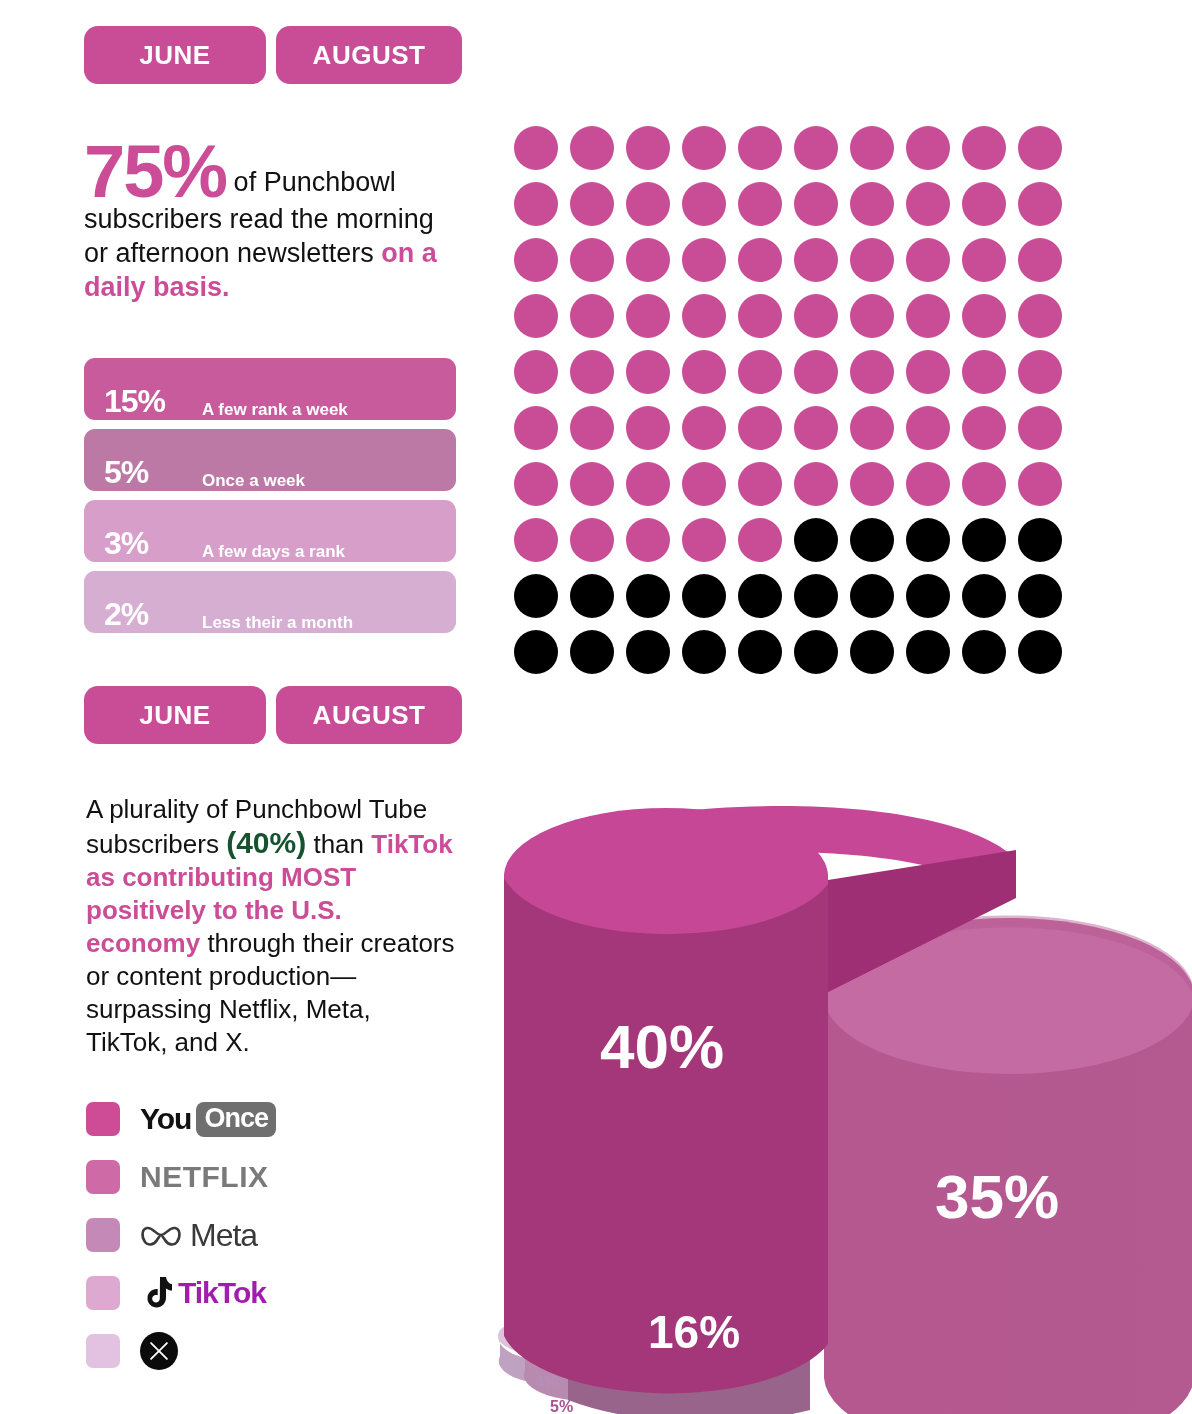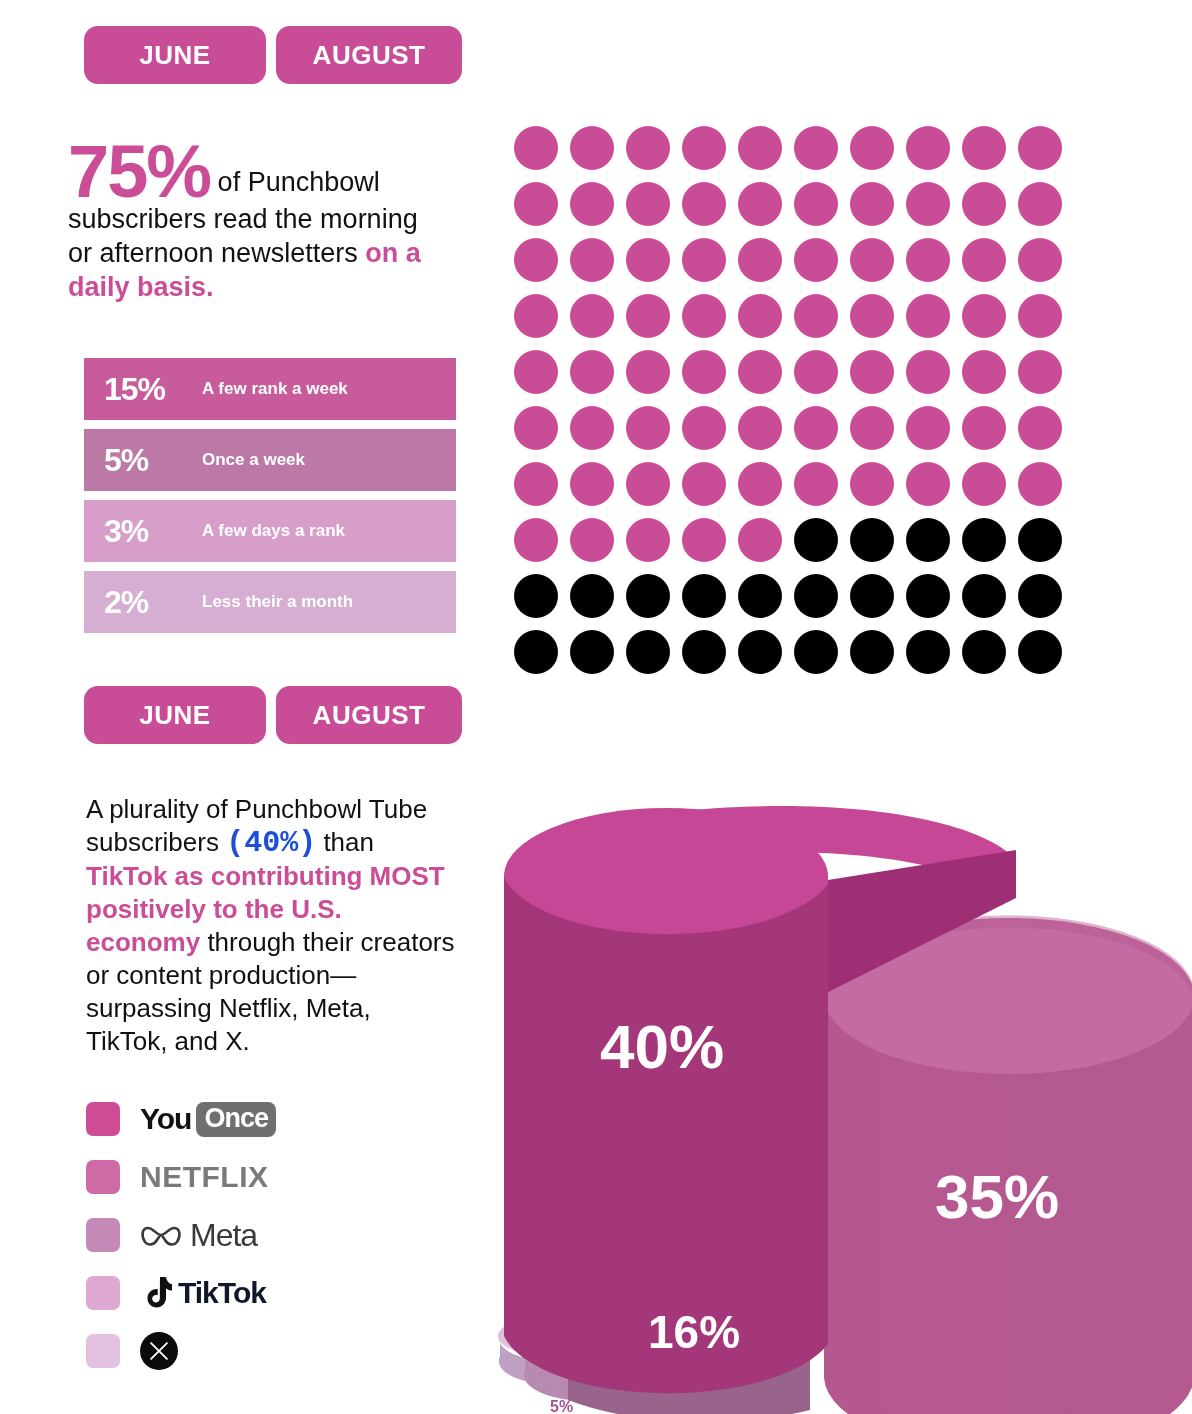--- a/index.html
+++ b/index.html
@@ -30,21 +30,21 @@
     box-sizing: border-box;
     cursor: pointer;
     user-select: none;
   }
   .pill-june   { width: 182px; }
   .pill-august { width: 186px; }
 
   
   .headline {
     position: absolute;
-    left: 68px;
+    left: 84px;
     top: 142px;
     width: 372px;
     font-size: 27px;
     line-height: 34px;
     color: #111111;
     font-weight: 500;
   }
   .big-stat {
     font-size: 74px;
     font-weight: bold;
@@ -53,22 +53,23 @@
     letter-spacing: -2px;
   }
   .hl-accent { font-weight: bold; }
 
   
   .bars { position: absolute; left: 84px; top: 358px; width: 372px; }
   .bar {
     height: 62px;
     margin-bottom: 9px;
     display: flex;
-    align-items: center;
+    align-items: flex-end;
     color: #ffffff;
+    border-radius: 11px;
   }
   .bar-pct {
     font-size: 32px;
     font-weight: bold;
     width: 118px;
     padding-left: 20px;
     box-sizing: border-box;
     letter-spacing: -1px;
   }
   .bar-label {
@@ -124,21 +125,21 @@
   .logo-netflix {
     font-size: 30px; font-weight: bold; color: #7a7a7a;
     letter-spacing: 0.5px;
   }
   .logo-meta {
     display: flex; align-items: center; gap: 8px;
     font-size: 32px; color: #3a3a3a; letter-spacing: -1px;
   }
   .logo-tiktok {
     display: flex; align-items: center; gap: 6px;
-    font-size: 30px; font-weight: bold; color: #0f172a;
+    font-size: 30px; font-weight: bold; color: #a21caf;
     letter-spacing: -1px;
   }
   .x-circle {
     width: 38px; height: 38px; border-radius: 50%;
     background: #0b0b0b; display: flex;
     align-items: center; justify-content: center;
   }
 
   
   .pie-wrap { position: absolute; left: 480px; top: 788px; width: 712px; height: 626px; }
@@ -284,21 +285,21 @@
 <div class="pill-row" style="left:84px; top:686px;">
   <div class="pill pill-june" style="background:#C94C96;">
     <span>JUNE</span>
   </div>
   <div class="pill pill-august" style="background:#C94C96;">
     <span>AUGUST</span>
   </div>
 </div>
 
 <div class="body-text">
-  <span>A plurality of Punchbowl Tube subscribers </span><span class="bt-pct" style="color:#1d4ed8;font-family:Liberation Mono, monospace;">(40%)</span><span> than </span><span class="bt-accent" style="color:#CC4D97;">TikTok as contributing MOST positively to the U.S. economy</span><span> through their creators or content production—surpassing Netflix, Meta, TikTok, and X.</span>
+  <span>A plurality of Punchbowl Tube subscribers </span><span class="bt-pct" style="color:#14532d;">(40%)</span><span> than </span><span class="bt-accent" style="color:#CC4D97;">TikTok as contributing MOST positively to the U.S. economy</span><span> through their creators or content production—surpassing Netflix, Meta, TikTok, and X.</span>
 </div>
 
 <div class="legend">
 
   <div class="legend-row">
     <span class="swatch" style="background:#CE4B96;"></span>
     <span class="logo-youtube">
       <span>You</span>
       <span class="yt-box">Once</span>
     </span>

